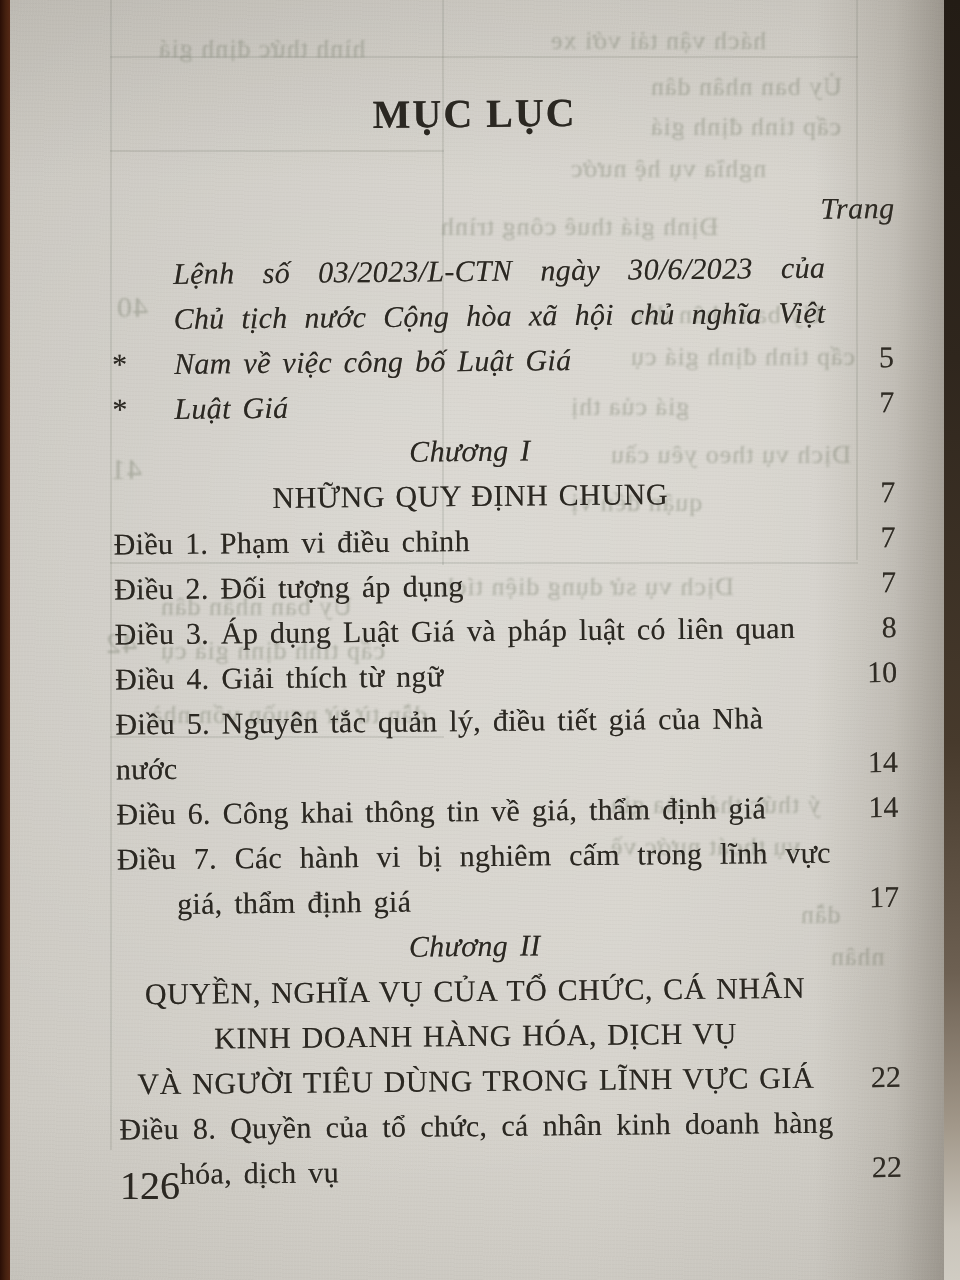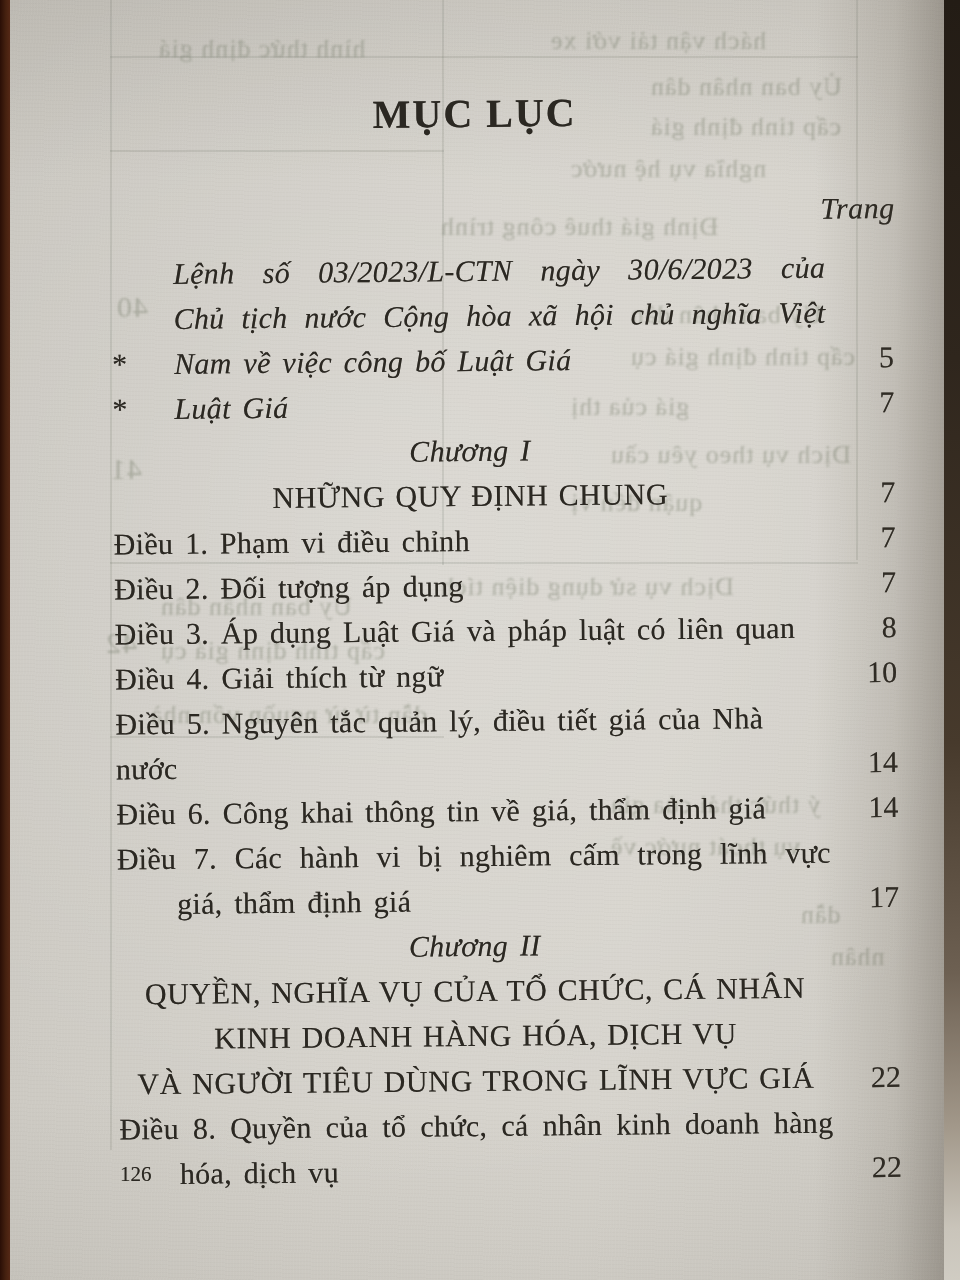--- a/index.html
+++ b/index.html
@@ -67,21 +67,21 @@
   .tcol{flex:1;min-width:0;}
   .pcol{width:68px;text-align:right;font-size:30px;line-height:45px;}
   .line{font-size:30px;line-height:45px;letter-spacing:.3px;word-spacing:4px;}
   .jl{text-align:justify;text-align-last:justify;}
   .indent{padding-left:60px;}
   .it{font-style:italic;}
   .center{text-align:center;}
   .caps{letter-spacing:.6px;word-spacing:2px;}
   .footer-num{
     position:absolute;left:110px;top:1162px;
-    font-size:21px;color:#2b2822;text-shadow:0 0 .6px rgba(43,40,34,.55);
+    font-size:40px;color:#2b2822;text-shadow:0 0 .6px rgba(43,40,34,.55);
   }
 </style>
 </head>
 <body>
 
 <div class="scene">
   <div class="edge-left"></div>
 
   <div class="paper">
     <div class="bleed" id="bleed">

